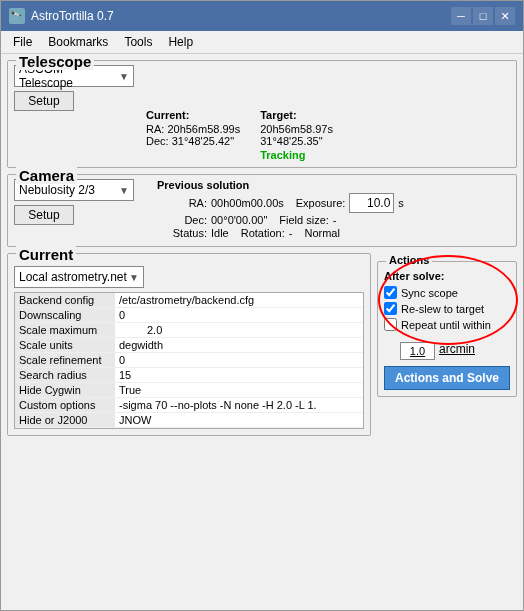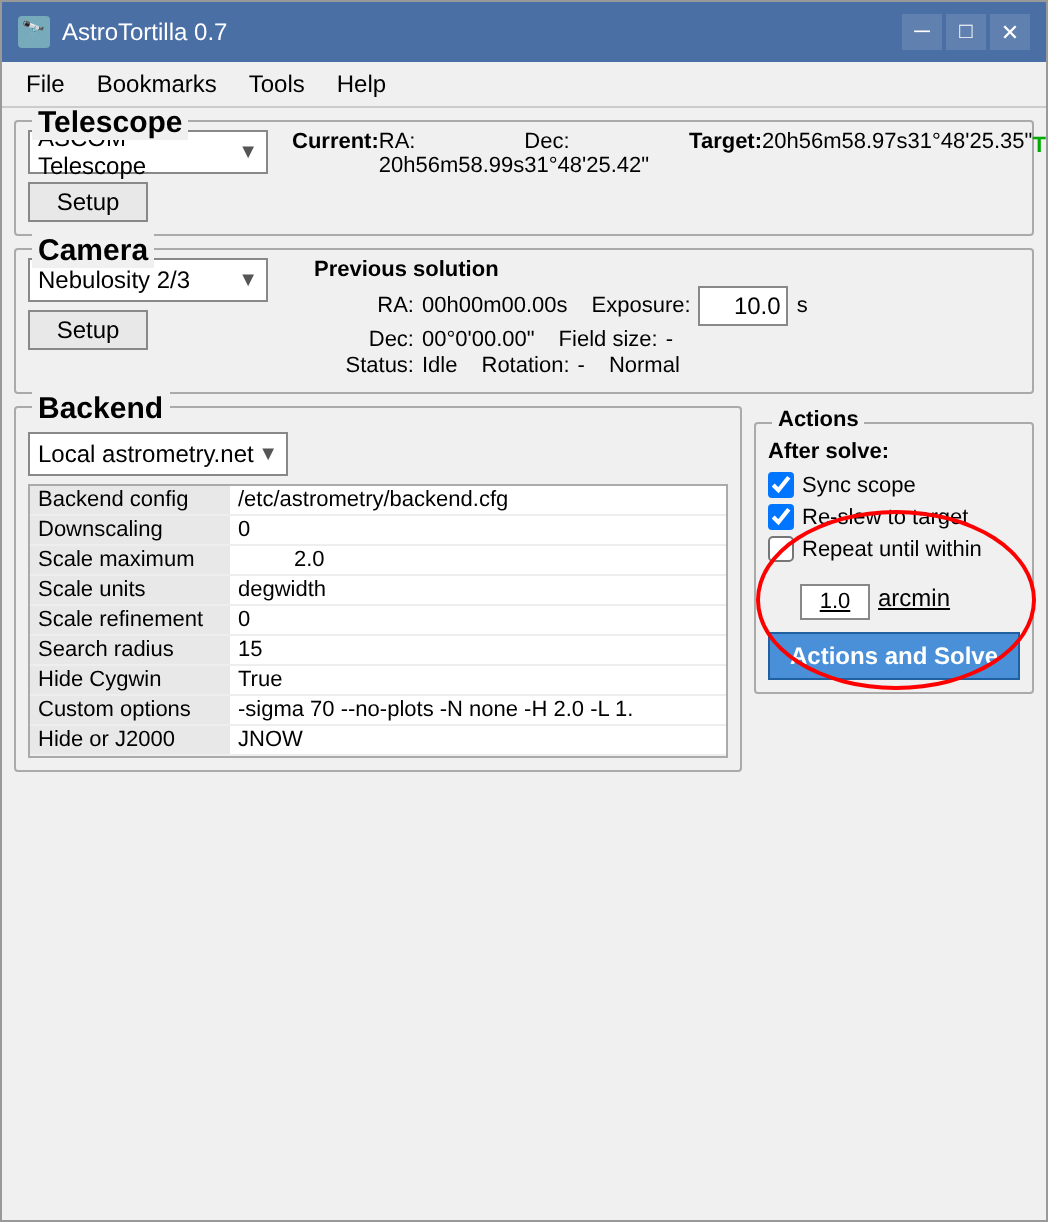--- a/index.html
+++ b/index.html
@@ -129,21 +129,22 @@
       width: 60px;
       text-align: center;
     }
     .coords-section {
       display: flex;
       gap: 20px;
       margin-left: 6px;
     }
     .coords-col {
       display: flex;
-      flex-direction: row;
+      flex-direction: column;
+      margin-top: 44px;
     }
     .coords-col .label {
       font-weight: bold;
       font-size: 11px;
       margin-bottom: 2px;
     }
     .coords-col .value {
       font-size: 11px;
     }
     .tracking {
@@ -395,21 +396,21 @@
             <span>-</span>
             <span style="margin-left:8px;">Normal</span>
           </div>
         </div>
       </div>
     </div>
 
     <div class="main-row">
 
       <div class="group-box solver-section">
-        <span class="group-label">Backend</span>
+        <span class="group-label">Current</span>
         <div class="solver-backend">
           <div class="solver-select">
             <span>Local astrometry.net</span>
             <span class="select-arrow">▼</span>
           </div>
         </div>
         <div class="solver-table">
           <table>
             <tbody id="solver-tbody">
             <tr>

